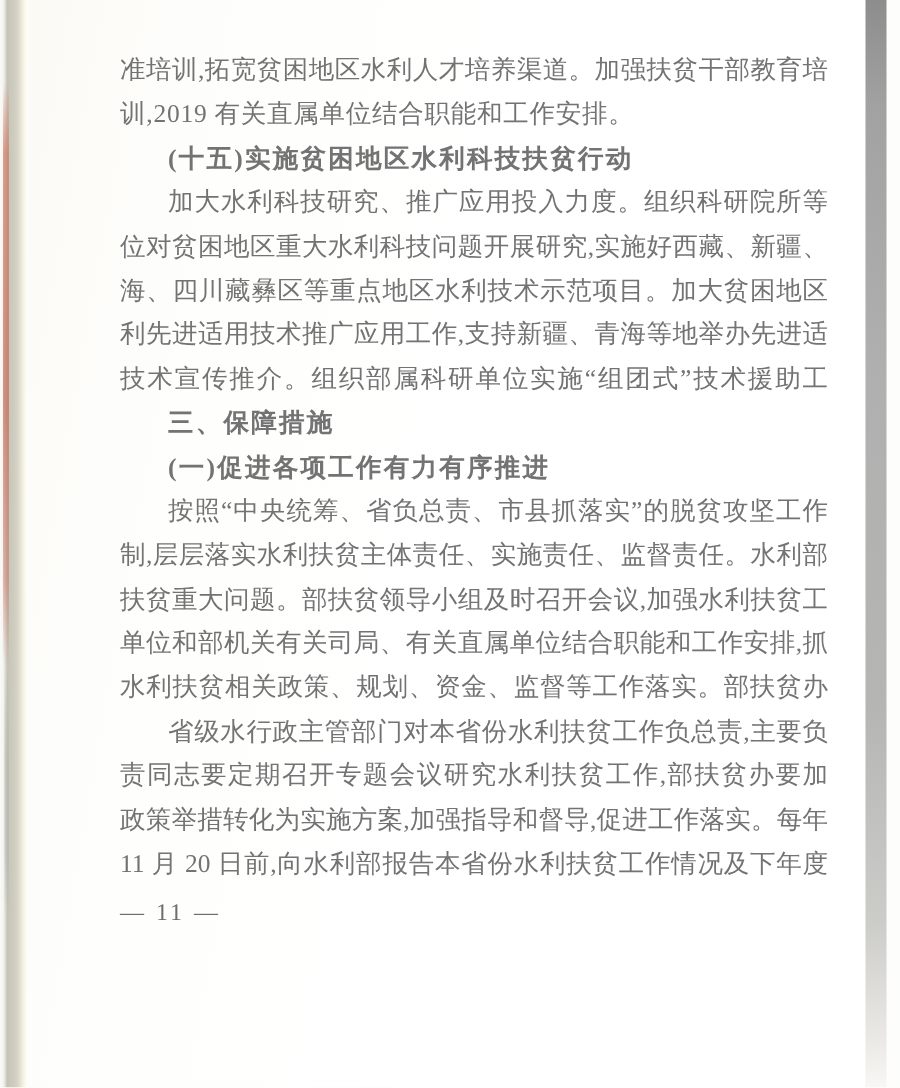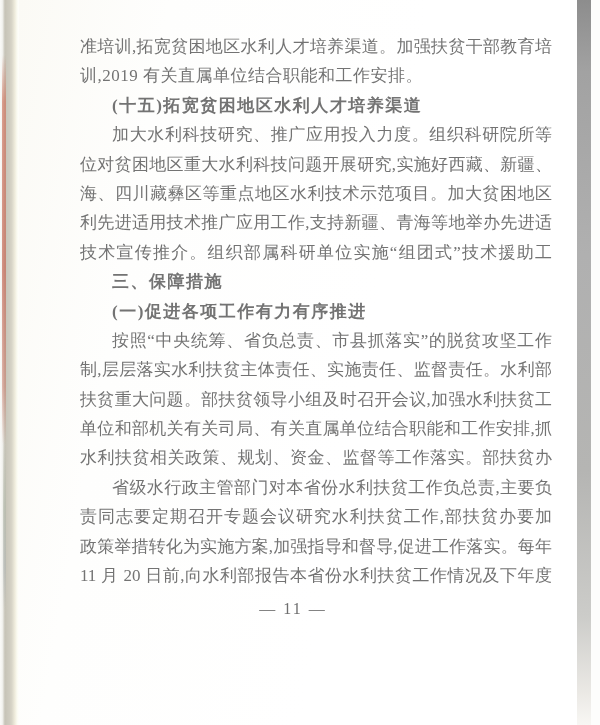--- a/index.html
+++ b/index.html
@@ -89,41 +89,41 @@
     padding-left: 32px;
   }
   .line.bold {
     font-weight: bold;
     letter-spacing: 1.5px;
   }
   .page-number {
     margin-top: 4px;
     height: 30px;
     line-height: 30px;
-    text-align: center;
+    text-align: left;
     padding-right: 46px;
     font-size: 16px;
     color: #6e6e6e;
     letter-spacing: 2px;
   }
 </style>
 </head>
 <body>
 
 <div class="paper-tint"></div>
 <div class="edge-left"></div>
 <div class="edge-left-red"></div>
 <div class="edge-left-blue"></div>
 <div class="edge-right"></div>
 
 <div class="content">
   <div>
       <div class="line justify">准培训,拓宽贫困地区水利人才培养渠道。加强扶贫干部教育培</div>
       <div class="line left">训,2019 有关直属单位结合职能和工作安排。</div>
-      <div class="line left indent bold">(十五)拓宽贫困地区水利人才培养渠道</div>
+      <div class="line left indent bold">(十五)实施贫困地区水利科技扶贫行动</div>
       <div class="line justify indent">加大水利科技研究、推广应用投入力度。组织科研院所等单</div>
       <div class="line justify">位对贫困地区重大水利科技问题开展研究,实施好西藏、新疆、青</div>
       <div class="line justify">海、四川藏彝区等重点地区水利技术示范项目。加大贫困地区水</div>
       <div class="line justify">利先进适用技术推广应用工作,支持新疆、青海等地举办先进适用</div>
       <div class="line justify">技术宣传推介。组织部属科研单位实施“组团式”技术援助工作。</div>
       <div class="line left indent bold">三、保障措施</div>
       <div class="line left indent bold">(一)促进各项工作有力有序推进</div>
       <div class="line justify indent">按照“中央统筹、省负总责、市县抓落实”的脱贫攻坚工作机</div>
       <div class="line justify">制,层层落实水利扶贫主体责任、实施责任、监督责任。水利部党</div>
       <div class="line justify">扶贫重大问题。部扶贫领导小组及时召开会议,加强水利扶贫工</div>

